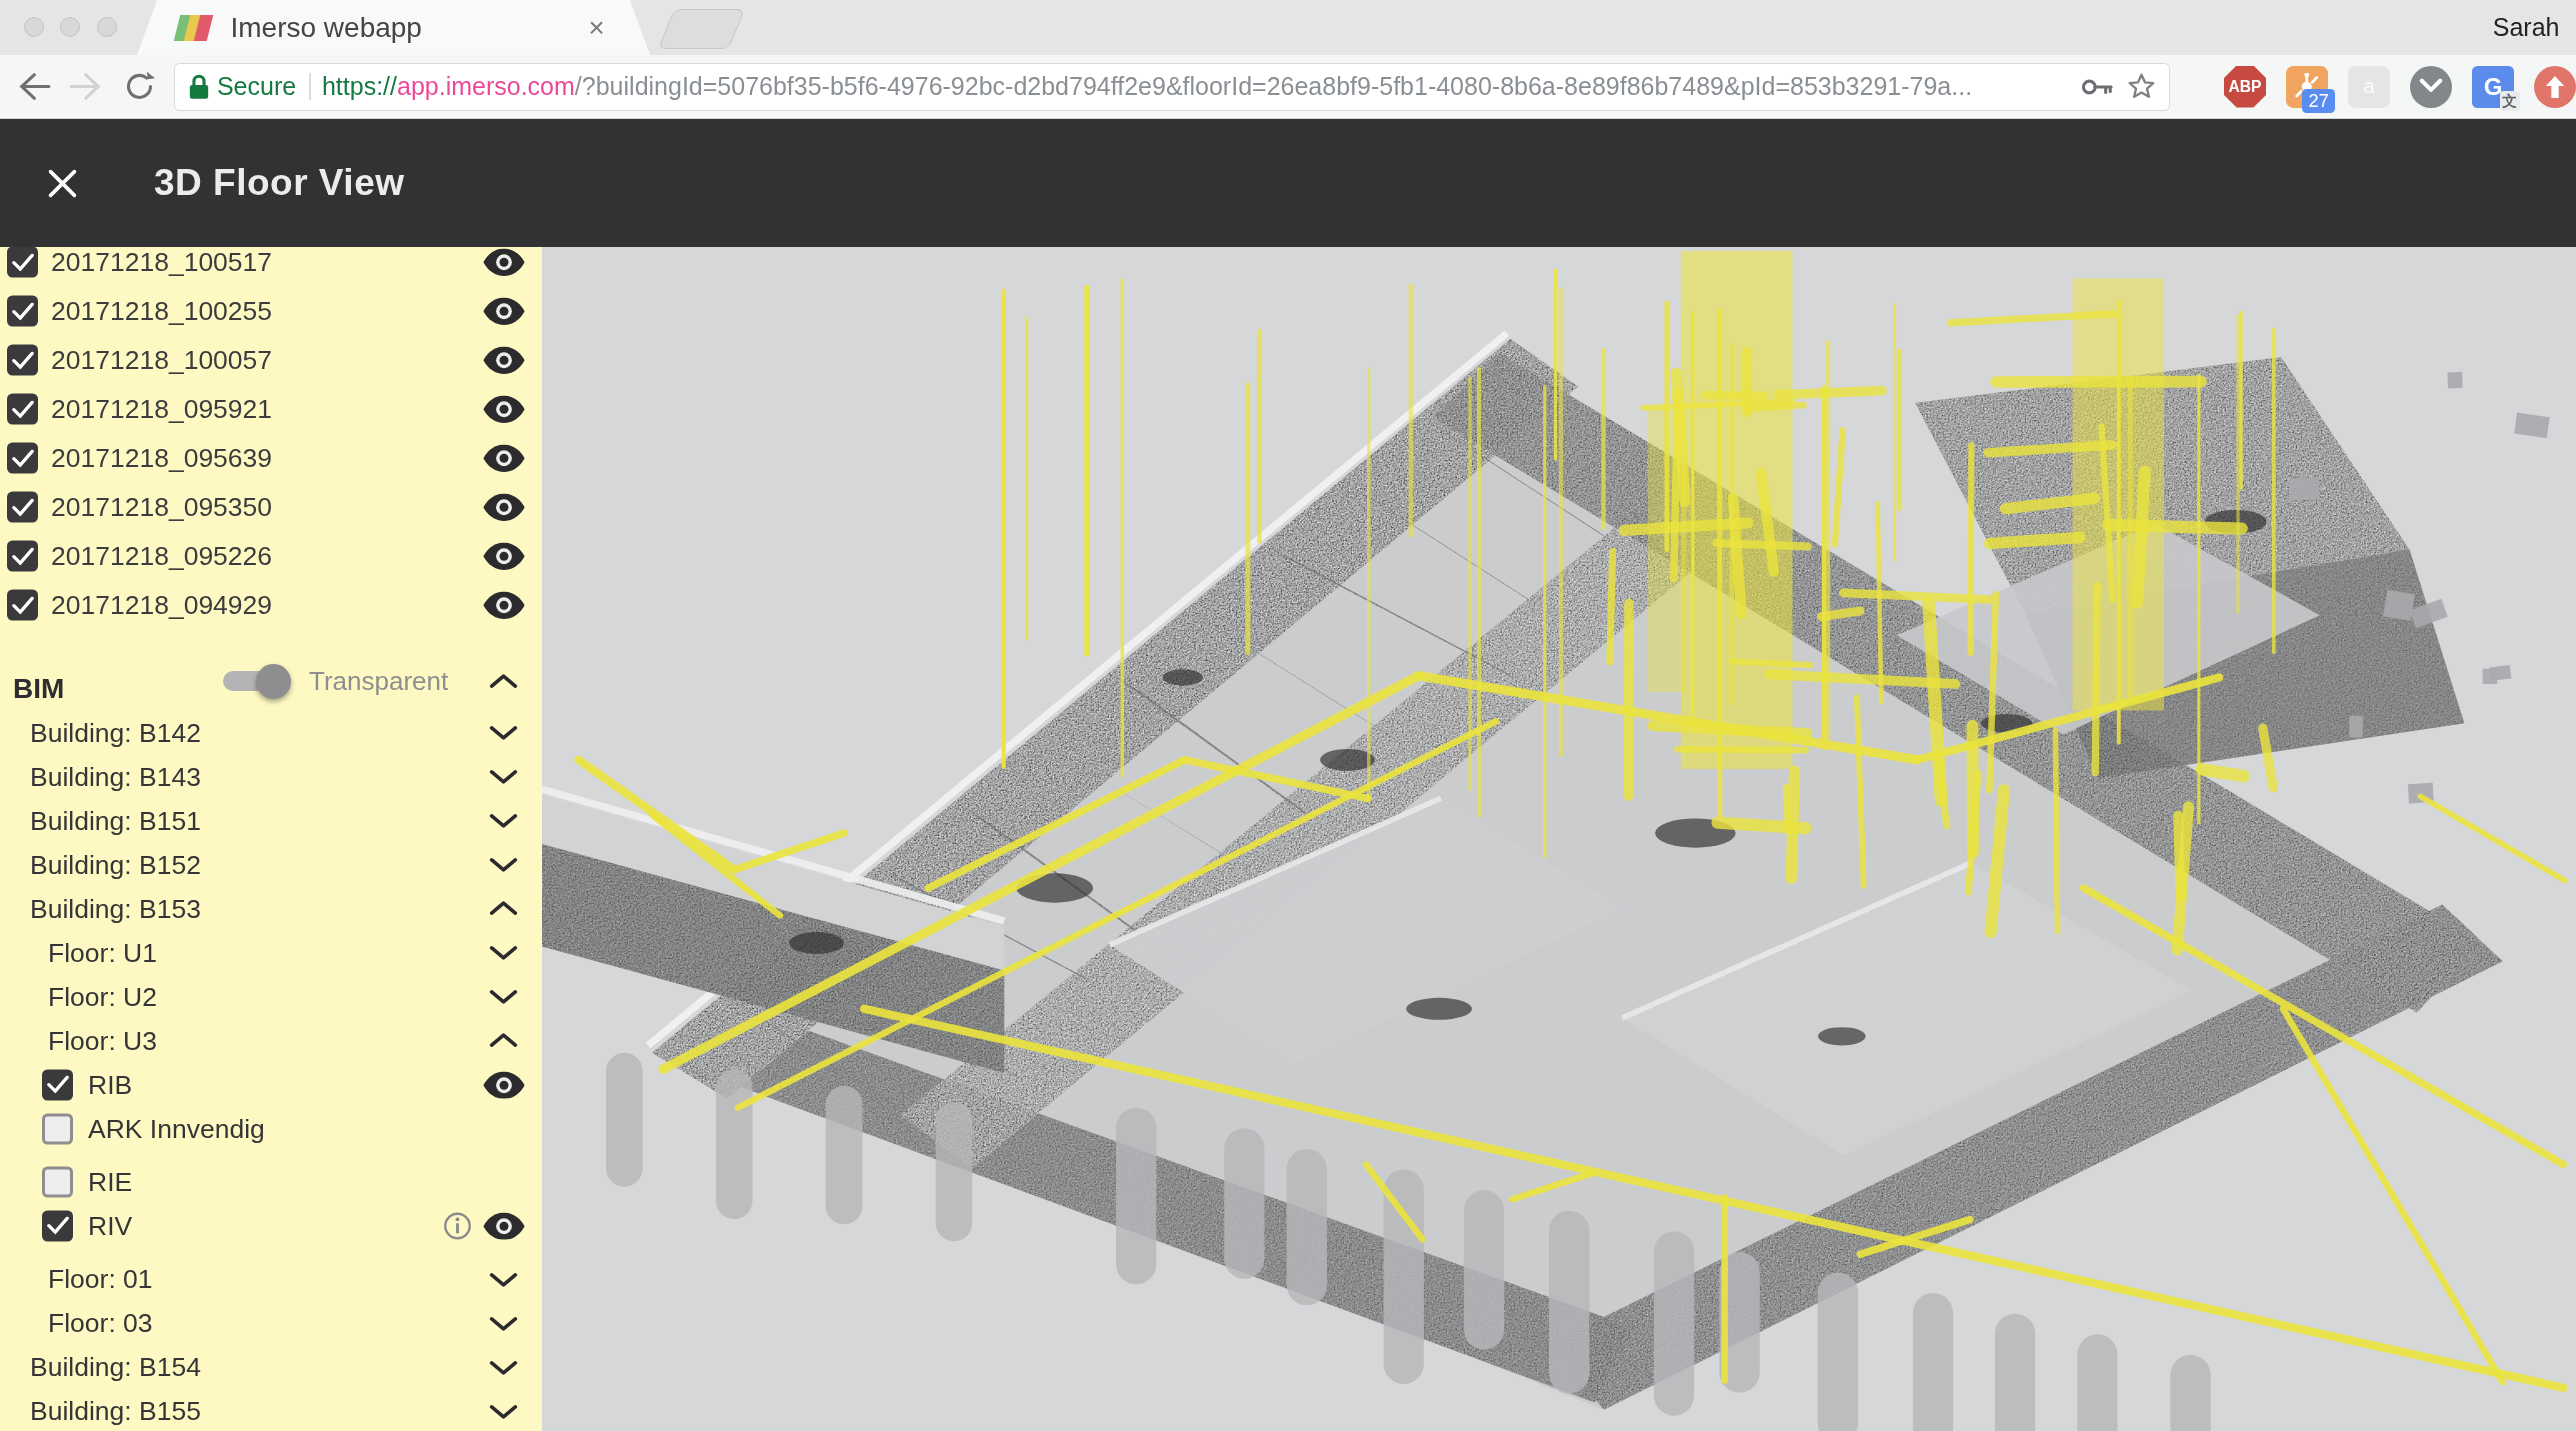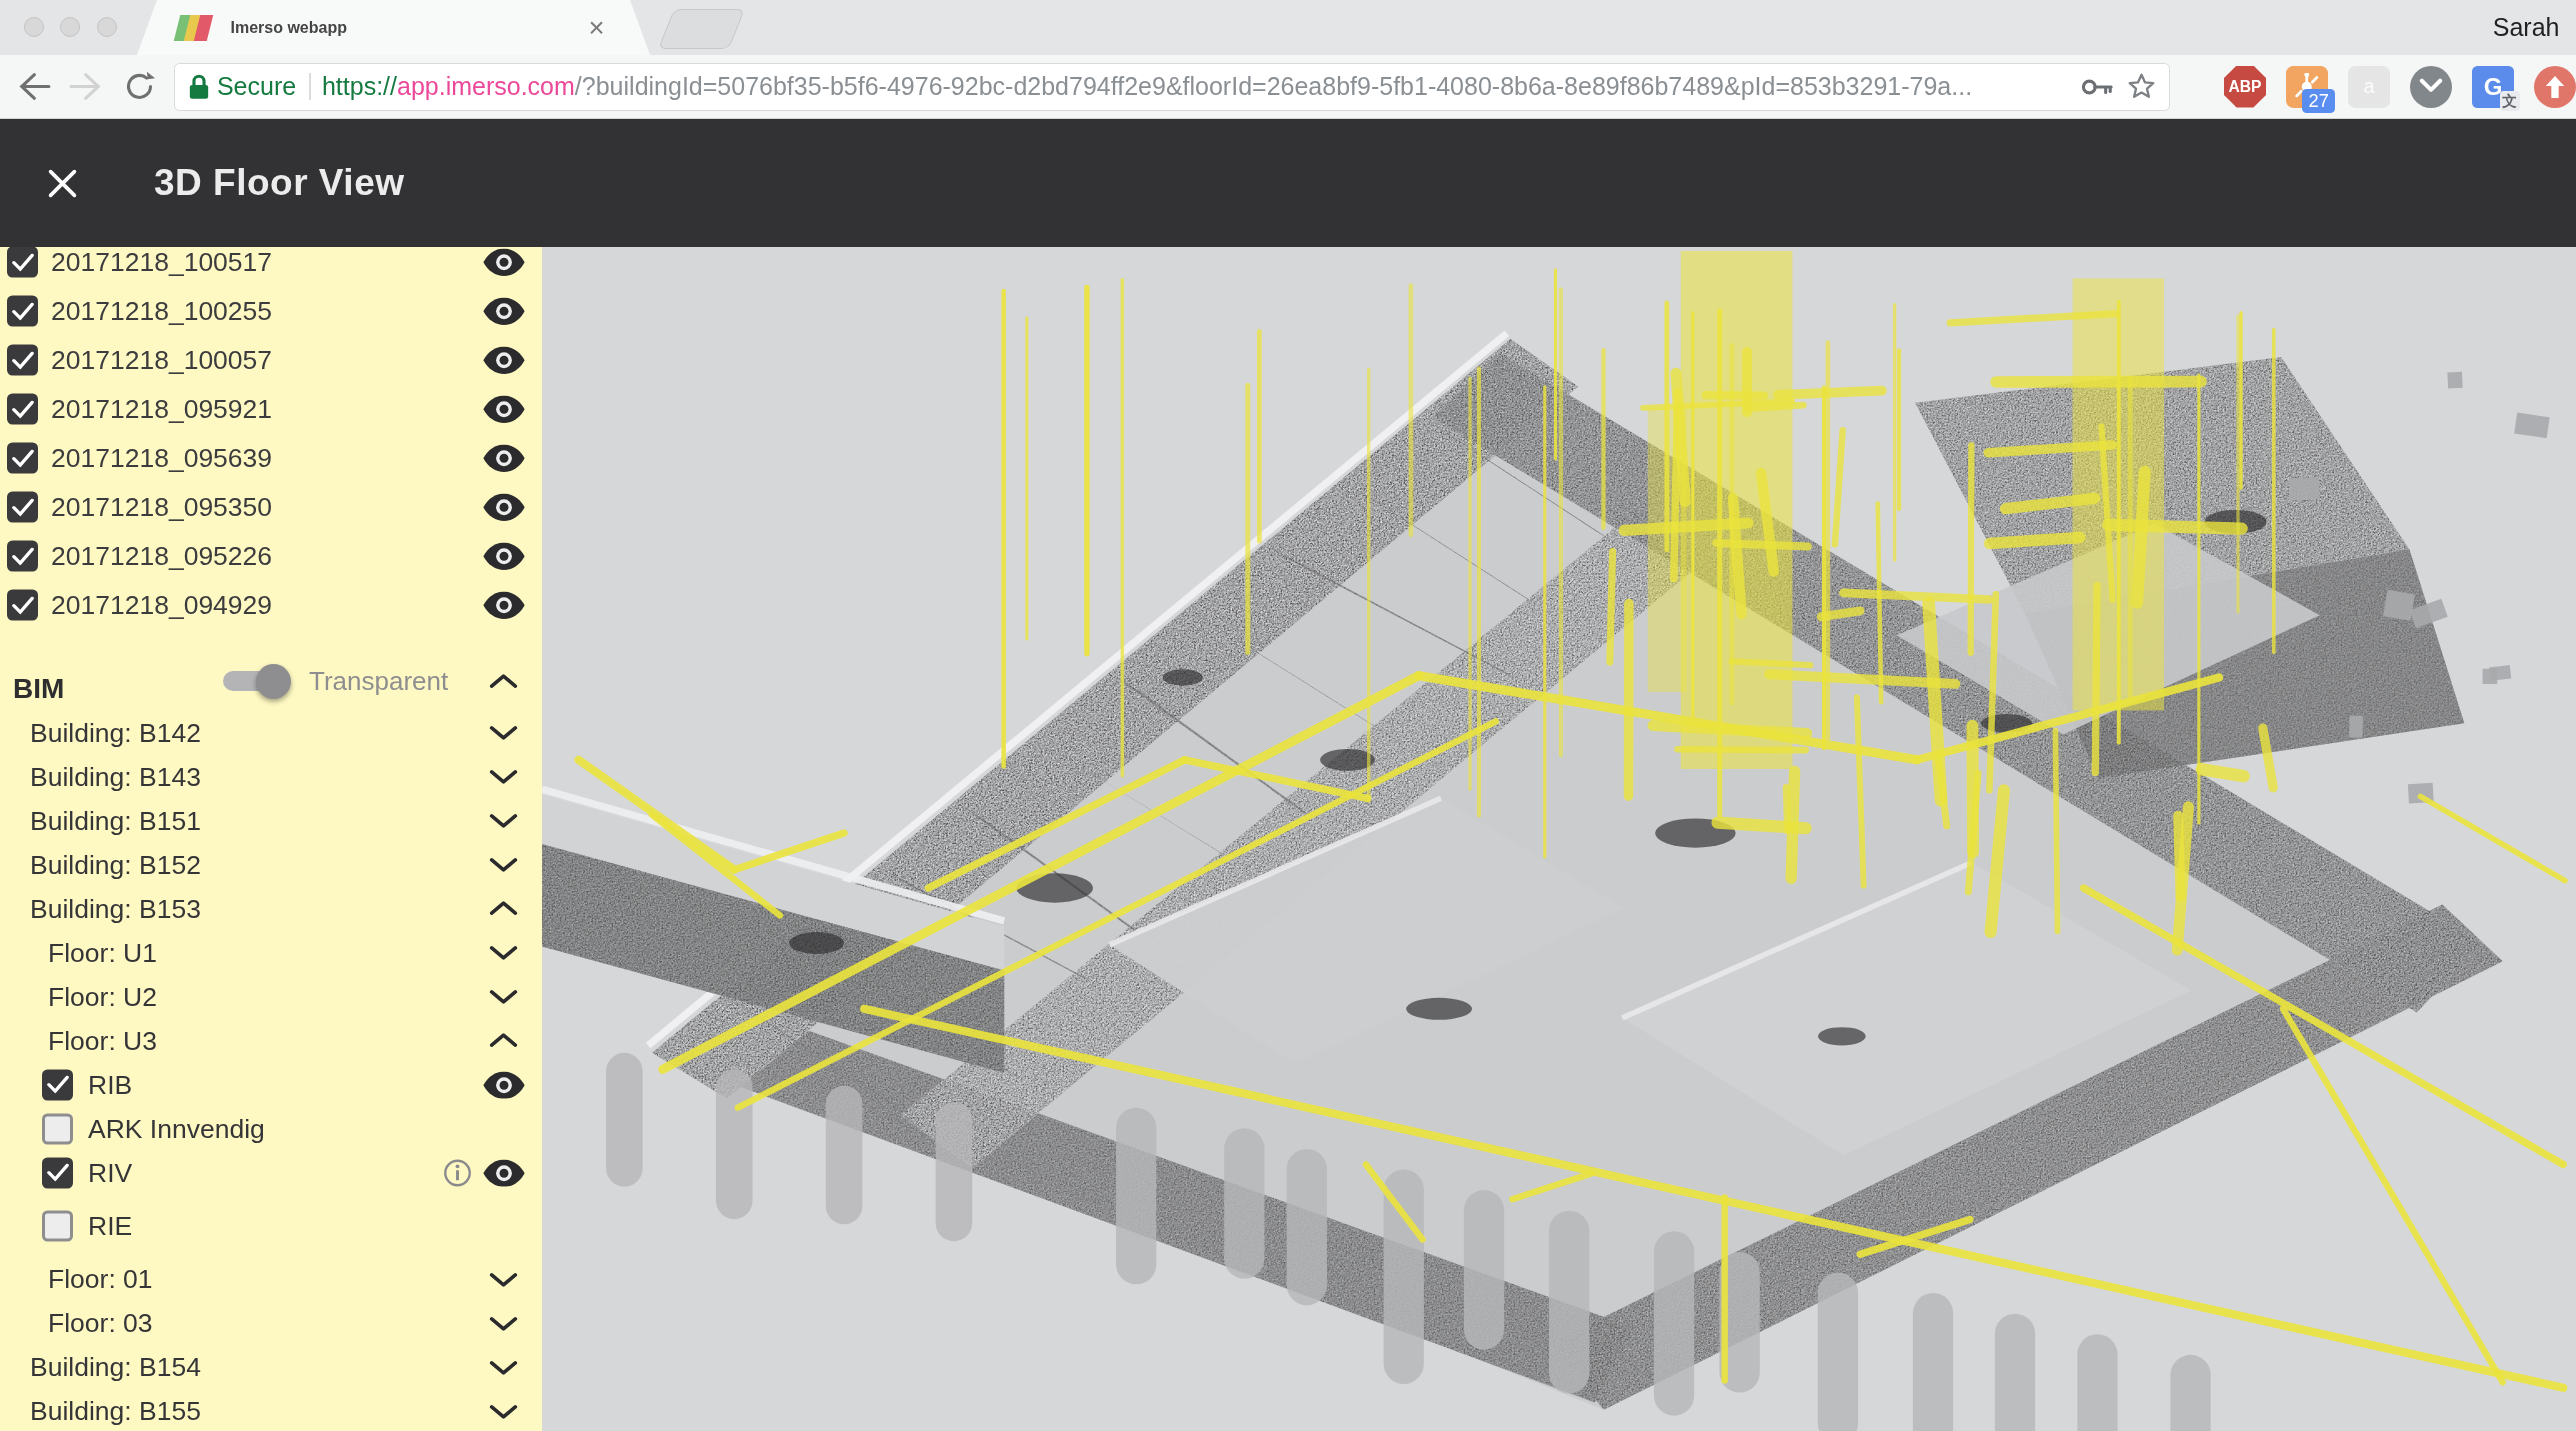--- a/index.html
+++ b/index.html
@@ -7,21 +7,21 @@
   *{box-sizing:border-box;}
   
   #tabstrip{position:absolute;left:0;top:0;width:2576px;height:55px;background:#e4e5e7;}
   .traffic{position:absolute;top:17.4px;width:20px;height:20px;border-radius:50%;
     background:#d8d8d8;border:0.9px solid #c3c3c3;}
   #tab{position:absolute;left:137px;top:0;width:513px;height:55px;background:#f8f9f9;
     clip-path:polygon(0 100%,20px 0,calc(100% - 20px) 0,100% 100%);
     display:flex;align-items:center;padding:0 40px;}
   .favicon{position:relative;width:37px;height:31px;flex:0 0 37px;margin-right:16.5px;}
   .favicon i{position:absolute;top:2.7px;width:13px;height:26px;transform:skewX(-14deg);}
-  #tab-title{font-size:16px;color:#454545;white-space:nowrap;flex:1;font-weight:bold;}
+  #tab-title{font-size:28px;color:#454545;white-space:nowrap;flex:1;}
   #tab-close{font-size:27.5px;color:#7a7a7a;padding:0 5.5px;}
   #newtab{position:absolute;left:666px;top:9.2px;width:71px;height:40px;background:#dcddde;
     border:0.9px solid #c6c7c9;border-radius:7.3px;transform:skewX(-22deg);}
   #profile-name{position:absolute;right:16.5px;top:13px;font-size:25px;color:#222;}
   #toolbar{position:absolute;left:0;top:55px;width:2576px;height:64px;background:#f5f6f6;
     border-bottom:1.8px solid #d2d3d5;display:flex;align-items:center;}
   .navbtn{width:42px;height:42px;margin-left:13px;display:flex;align-items:center;justify-content:center;}
   #urlbar{margin-left:14.6px;width:2094px;height:48px;background:#fff;border:1.8px solid #d8d9db;
     border-radius:5.5px;display:flex;align-items:center;padding:0 13px;overflow:hidden;}
   #secure-label{color:#157a40;font-size:25px;margin:0 13px 0 7.3px;}
@@ -382,43 +382,43 @@
   <path d="M12 0C7.2 0 2.6 3 0 8c2.6 5 7.2 8 12 8s9.4-3 12-8C21.4 3 16.8 0 12 0z" fill="#2b2b2d"></path>
   <circle cx="12" cy="8" r="4.6" fill="#ededee"></circle>
             <circle cx="12" cy="8" r="2.6" fill="#2b2b2d"></circle>
           </svg>
         </span>
       </div>
       <div class="trow ind3 cbrow">
         <span class="cb off"></span>
         <span class="lbl">ARK Innvendig</span>
       </div>
+      <div class="trow ind3 cbrow gap8">
+        <span class="cb off"></span>
+        <span class="lbl">RIE</span>
+      </div>
       <div class="trow ind3 cbrow">
         <span class="cb on">
           <svg width="22" height="18.3" viewBox="0 0 24 20">
             <path d="M2 10 l7 7 L22 2" stroke="#fff" stroke-width="3.6" fill="none" stroke-linecap="round"></path>
           </svg>
         </span>
         <span class="lbl">RIV</span>
         <span class="iconI"><svg width="29" height="29" viewBox="0 0 32 32">
   <circle cx="16" cy="16" r="13.5" fill="none" stroke="#8a8a8c" stroke-width="2.6"></circle>
   <rect x="14.4" y="13" width="3.2" height="11" fill="#8a8a8c"></rect>
             <circle cx="16" cy="8.6" r="2.1" fill="#8a8a8c"></circle>
           </svg></span>
         <span class="iconR">
           <svg width="42" height="27.5" viewBox="0 0 24 16">
   <path d="M12 0C7.2 0 2.6 3 0 8c2.6 5 7.2 8 12 8s9.4-3 12-8C21.4 3 16.8 0 12 0z" fill="#2b2b2d"></path>
   <circle cx="12" cy="8" r="4.6" fill="#ededee"></circle>
             <circle cx="12" cy="8" r="2.6" fill="#2b2b2d"></circle>
           </svg>
         </span>
-      </div>
-      <div class="trow ind3 cbrow gap8">
-        <span class="cb off"></span>
-        <span class="lbl">RIE</span>
       </div>
       <div class="trow ind2 gap8">
         <span class="lbl">Floor: 01</span>
         <span class="iconR">
           <svg width="33" height="20" viewBox="0 0 36 22">
   <path d="M5 6 L18 17 L31 6" stroke="#2b2b2d" stroke-width="4" fill="none" stroke-linecap="round" stroke-linejoin="round"></path>
           </svg>
         </span>
       </div>
       <div class="trow ind2">

